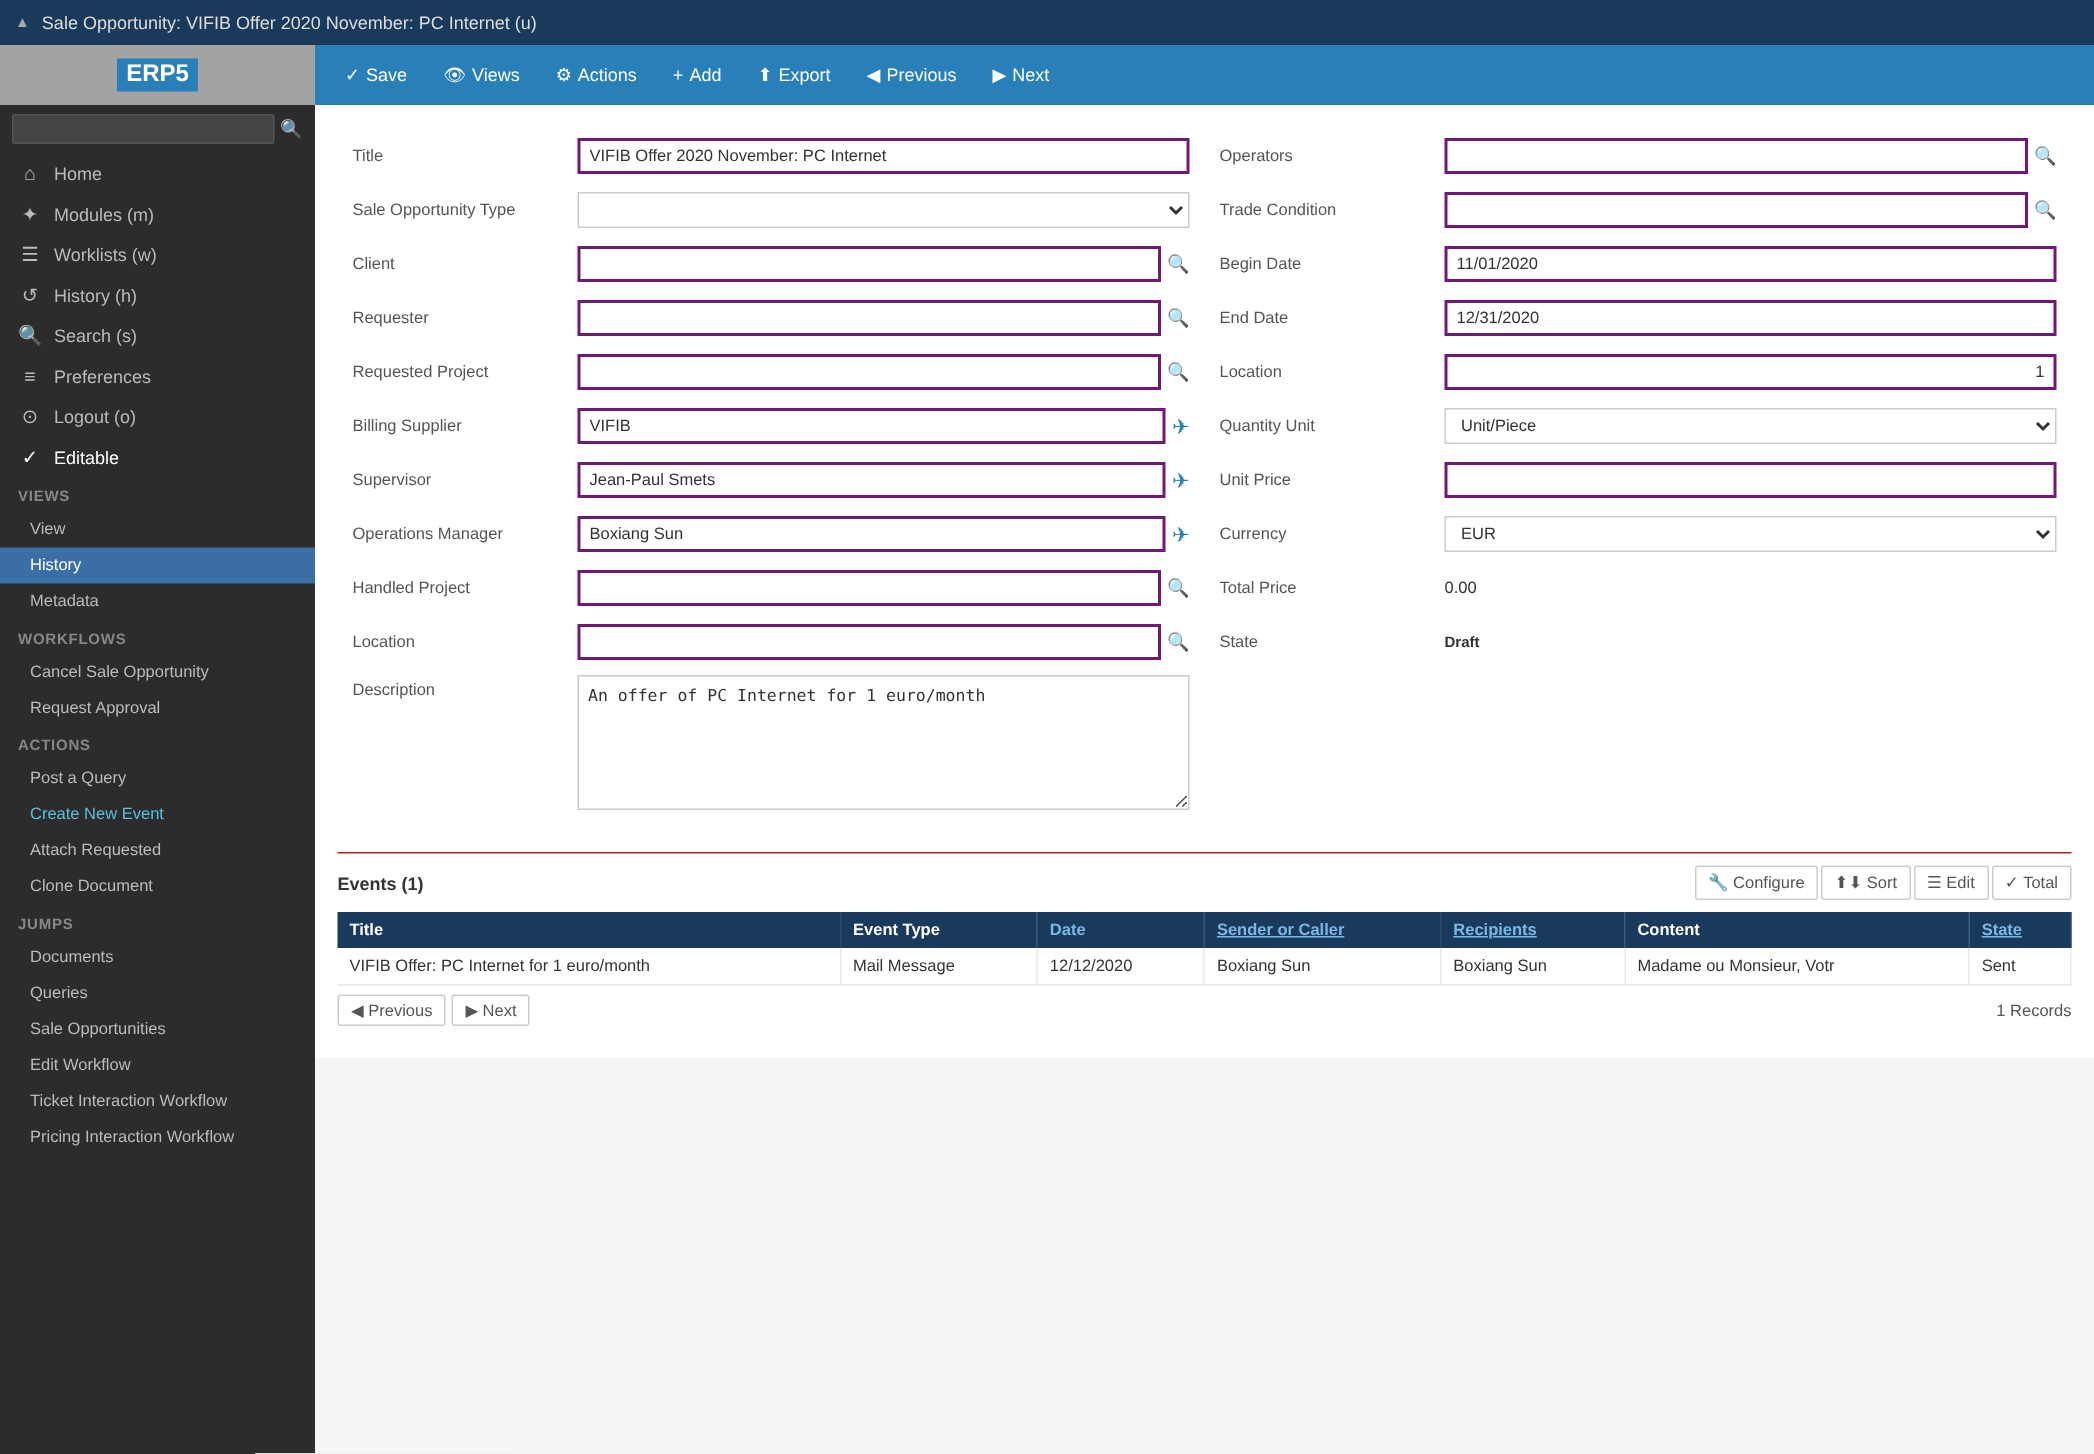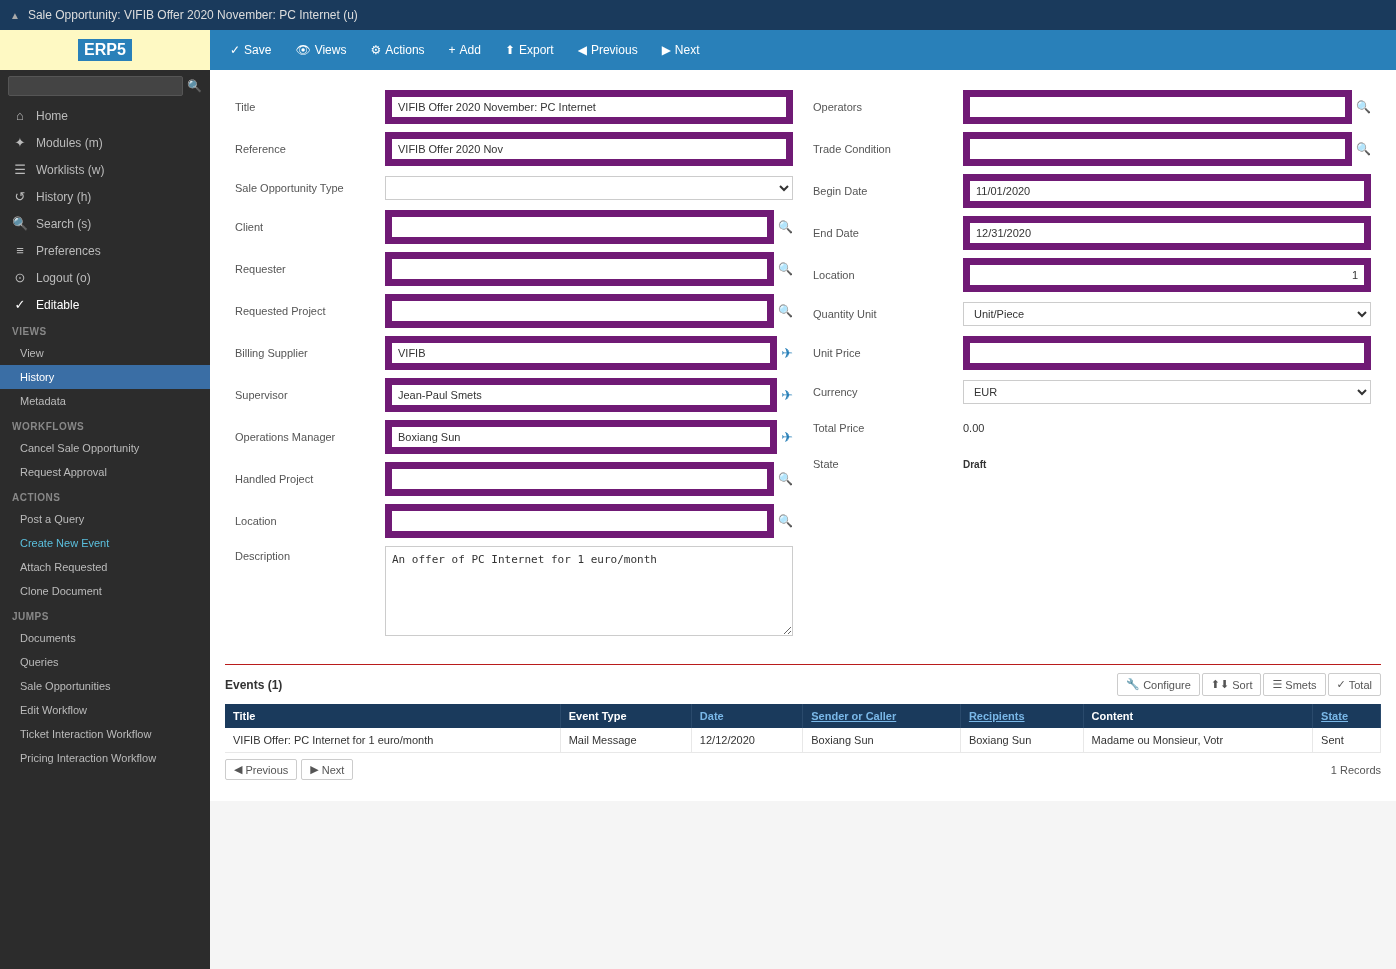--- a/index.html
+++ b/index.html
@@ -8,21 +8,21 @@
     
     .top-bar { background: #1a3a5c; color: white; height: 30px; display: flex; align-items: center; padding: 0 10px; gap: 8px; font-size: 12px; flex-shrink: 0; }
     .top-bar .arrow-up { color: #aaa; font-size: 10px; }
     .top-bar .breadcrumb-text { color: #ddd; font-size: 12px; }
 
     
     .main-layout { display: flex; flex: 1; overflow: hidden; }
 
     
     .sidebar { width: 210px; background: #2c2c2c; color: #ccc; flex-shrink: 0; overflow-y: auto; display: flex; flex-direction: column; }
-    .sidebar-logo { background: #fef9c3; padding: 0; display: flex; align-items: center; justify-content: center; height: 40px; }
+    .sidebar-logo { background: #a3a3a3; padding: 0; display: flex; align-items: center; justify-content: center; height: 40px; }
     .sidebar-logo span { color: white; font-weight: bold; font-size: 16px; background: #2980b9; padding: 2px 6px; }
     .sidebar-search { padding: 6px 8px; display: flex; align-items: center; gap: 4px; }
     .sidebar-search input { flex: 1; background: #444; border: 1px solid #555; color: #ccc; padding: 3px 6px; font-size: 11px; border-radius: 2px; }
     .sidebar-search .search-btn { color: #aaa; cursor: pointer; font-size: 12px; }
     .sidebar-item { display: flex; align-items: center; gap: 8px; padding: 6px 12px; cursor: pointer; color: #bbb; font-size: 12px; }
     .sidebar-item .icon { font-size: 13px; width: 16px; text-align: center; }
     .sidebar-item.checked { color: white; }
     .sidebar-section { padding: 8px 12px 4px; color: #888; font-size: 10px; font-weight: bold; text-transform: uppercase; letter-spacing: 0.5px; }
     .sidebar-item.sub { padding-left: 20px; font-size: 11px; }
     .sidebar-item.sub.active-bg { background: #3a6ea5; color: white; }
@@ -36,21 +36,21 @@
     
     .content { flex: 1; overflow-y: auto; background: #f5f5f5; }
     .form-container { padding: 15px; background: white; margin: 0; }
 
     
     .form-grid { display: grid; grid-template-columns: 1fr 1fr; gap: 0; }
     .form-left, .form-right { padding: 5px 10px; }
     .form-row { display: flex; align-items: center; margin-bottom: 8px; min-height: 28px; }
     .form-label { width: 150px; color: #555; font-size: 11px; flex-shrink: 0; }
     .form-input-wrap { flex: 1; display: flex; align-items: center; gap: 4px; }
-    .form-input { width: 100%; border: 7px solid #701a75; padding: 4px 6px; font-size: 11px; color: #333; background: white; }
+    .form-input { width: 100%; border: 2px solid #701a75; padding: 4px 6px; font-size: 11px; color: #333; background: white; }
     .form-input:read-only { background: #fafafa; }
     .form-select { width: 100%; border: 1px solid #ccc; padding: 4px 6px; font-size: 11px; color: #333; background: white; }
     .form-textarea { width: 100%; border: 1px solid #ccc; padding: 6px; font-size: 11px; color: #333; background: white; resize: vertical; min-height: 90px; }
     .search-icon-btn { color: #777; cursor: pointer; font-size: 12px; flex-shrink: 0; }
     .clear-btn { color: #2980b9; cursor: pointer; font-size: 14px; flex-shrink: 0; }
 
     
     .events-section { padding: 0 15px 15px; background: white; }
     .events-header { display: flex; align-items: center; justify-content: space-between; padding: 8px 0; border-top: 1px solid #b91c1c; }
     .events-title { font-size: 12px; font-weight: bold; color: #333; }
@@ -216,26 +216,20 @@
 
           <div class="form-left">
 
             <div class="form-row">
               <span class="form-label">Title</span>
               <div class="form-input-wrap">
                 <input type="text" class="form-input" value="VIFIB Offer 2020 November: PC Internet" style="">
               </div>
             </div>
 
-            <div class="form-row">
-              <span class="form-label">Reference</span>
-              <div class="form-input-wrap">
-                <input type="text" class="form-input" value="VIFIB Offer 2020 Nov" style="">
-              </div>
-            </div>
 
             <div class="form-row">
               <span class="form-label">Sale Opportunity Type</span>
               <div class="form-input-wrap">
                 <select class="form-select">
                   <option value=""></option>
                 </select>
               </div>
             </div>
 
@@ -395,21 +389,21 @@
             <div class="events-tool-btn">
               <span>🔧</span>
               <span>Configure</span>
             </div>
             <div class="events-tool-btn">
               <span>⬆⬇</span>
               <span>Sort</span>
             </div>
             <div class="events-tool-btn">
               <span>☰</span>
-              <span>Smets</span>
+              <span>Edit</span>
             </div>
             <div class="events-tool-btn">
               <span>✓</span>
               <span>Total</span>
             </div>
           </div>
         </div>
 
         <table class="events-table">
           <thead>

